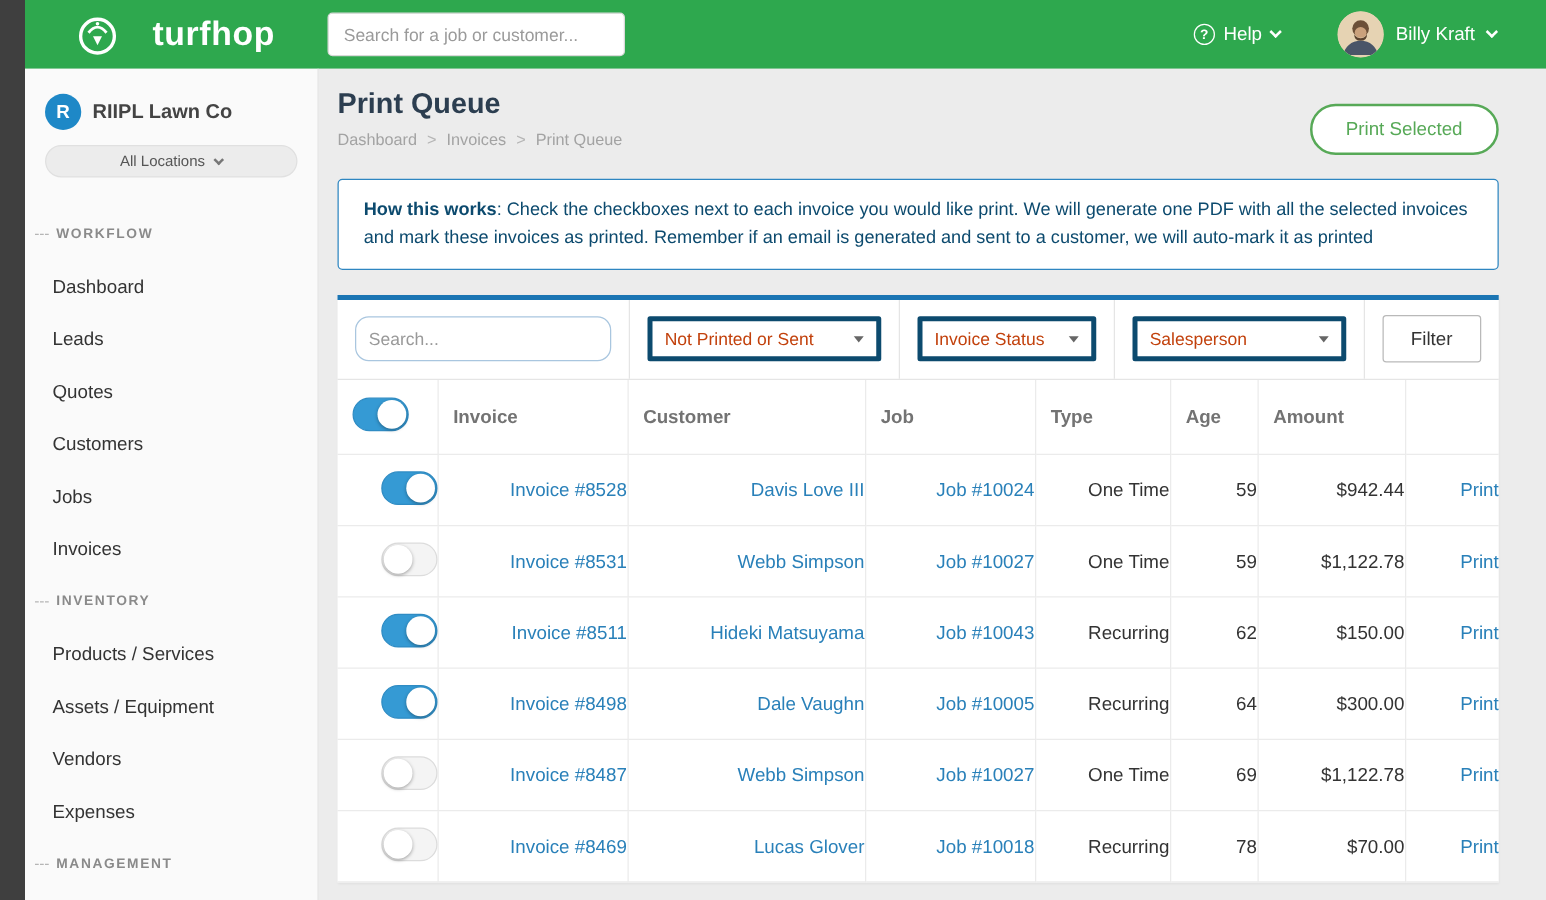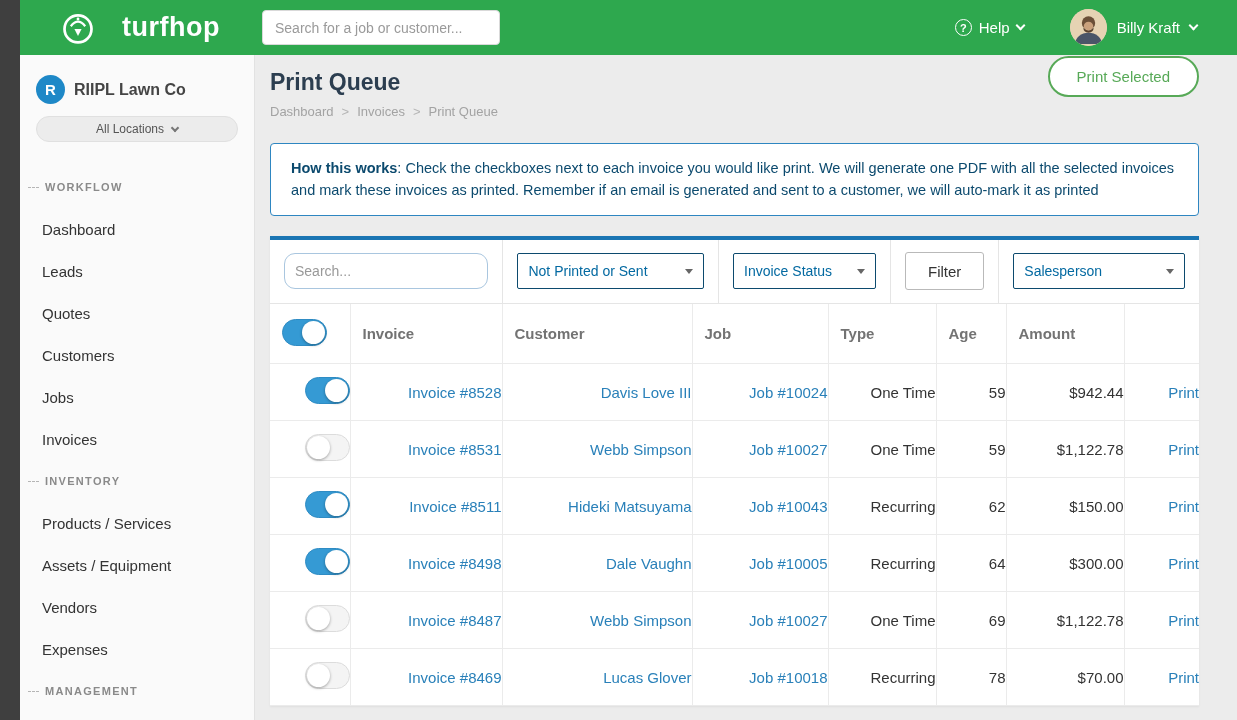--- a/index.html
+++ b/index.html
@@ -76,21 +76,21 @@
   }
 
   
   .main { position: absolute; left: 255px; top: 55px; right: 0; bottom: 0; overflow: hidden; background: #ececec; }
   .page-head { position: relative; padding: 14px 38px 0 15px; }
   .page-title { font-size: 23px; font-weight: bold; color: #2c3e50; }
   .breadcrumb { margin-top: 8px; font-size: 13px; color: #a3a3a3; display: flex; gap: 8px; align-items: center; }
   .crumb { color: #a3a3a3; cursor: pointer; }
   .crumb-sep { color: #b5b5b5; }
   .print-selected {
-    position: absolute; right: 38px; top: 1px; height: 41px; padding: 0 27px;
+    position: absolute; right: 38px; top: 28px; height: 41px; padding: 0 27px;
     background: #fff; border: 2px solid #57a957; color: #57a957; border-radius: 21px;
     font-size: 15px; font-family: inherit; cursor: pointer;
   }
 
   .info-box {
     margin: 24px 38px 0 15px; background: #fff; border: 1px solid #2e86c1; border-radius: 4px;
     padding: 13px 20px; color: #0c4a6e; font-size: 14.5px; line-height: 1.55;
   }
   .info-box b { font-weight: bold; }
 
@@ -107,23 +107,23 @@
   .fc-s1 { width: 217px; }
   .fc-s2 { width: 173px; }
   .fc-s3 { width: 201px; }
   .fc-btn { flex: 1; justify-content: center; }
   .filter-search {
     flex: 1; height: 36px; border: 1px solid #a9c6df; border-radius: 11px;
     padding: 0 10px; font-size: 14px; font-family: inherit; outline: none; color: #333;
   }
   .filter-search::placeholder { color: #999; }
   .select {
-    flex: 1; height: 36px; border: 1px solid #0c4a6e; border-radius: 2px; background: #fff;
+    flex: 1; height: 36px; border: 4px solid #0c4a6e; border-radius: 2px; background: #fff;
     display: flex; align-items: center; justify-content: space-between;
-    padding: 0 10px; font-size: 14px; color: #0369a1; cursor: pointer;
+    padding: 0 10px; font-size: 14px; color: #c2410c; cursor: pointer;
   }
   .select-arrow {
     width: 0; height: 0; border-left: 4px solid transparent; border-right: 4px solid transparent;
     border-top: 5px solid #666; margin-left: 8px; flex: 0 0 auto;
   }
   .filter-btn {
     height: 38px; padding: 0 22px; background: #fff; border: 1px solid #b9b9b9; border-radius: 3px;
     font-size: 15px; color: #333; font-family: inherit; cursor: pointer;
   }
 
@@ -256,28 +256,28 @@
           <span>Not Printed or Sent</span>
           <span class="select-arrow"></span>
         </div>
       </div>
       <div class="filter-cell fc-s2">
         <div class="select">
           <span>Invoice Status</span>
           <span class="select-arrow"></span>
         </div>
       </div>
-      <div class="filter-cell fc-btn">
-        <button class="filter-btn">Filter</button>
-      </div>
       <div class="filter-cell fc-s3">
         <div class="select">
           <span>Salesperson</span>
           <span class="select-arrow"></span>
         </div>
+      </div>
+      <div class="filter-cell fc-btn">
+        <button class="filter-btn">Filter</button>
       </div>
     </div>
 
     <table class="grid">
       <colgroup>
         <col class="col-toggle">
           <col class="col-invoice">
           <col class="col-customer">
           <col class="col-job">
         <col class="col-type">

